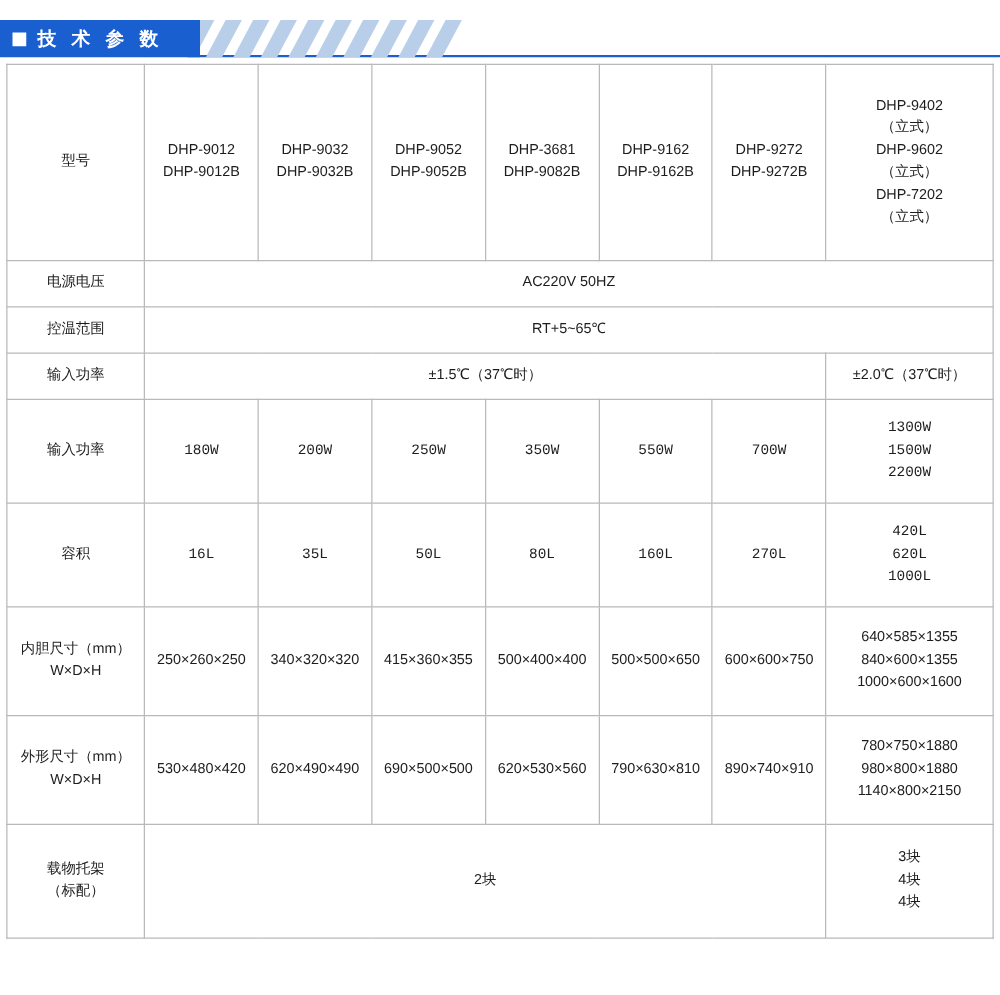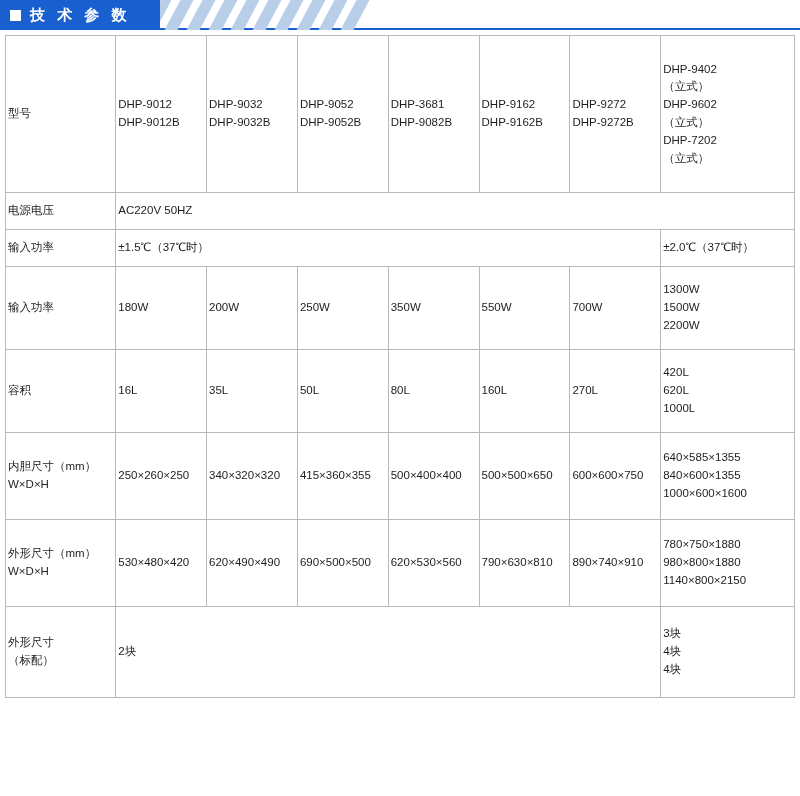--- a/index.html
+++ b/index.html
@@ -12,20 +12,21 @@
     height: 796px;
     font-family: "Liberation Sans", sans-serif;
     color: #222;
     overflow: hidden;
   }
   .page {
     width: 800px;
     height: 616px;
     position: relative;
     box-sizing: border-box;
+    margin-top: 16px;
   }
 
   
   .banner {
     height: 30px;
     width: 800px;
     position: relative;
     display: flex;
     align-items: center;
     overflow: hidden;
@@ -87,40 +88,40 @@
 
   
   table.spec {
     border-collapse: collapse;
     width: 790px;
     margin: 5px 5px 0 5px;
     table-layout: fixed;
   }
   table.spec td {
     border: 1px solid #b9b9b9;
-    text-align: left;
+    text-align: center;
     vertical-align: middle;
     font-size: 11.5px;
     line-height: 1.55;
     padding: 4px 2px;
     color: #1d1d1d;
     word-break: break-all;
   }
   td.label {
     width: 108px;
     font-size: 12px;
   }
   td.col {
     width: 89px;
   }
   td.last {
     width: 131px;
   }
   .ln { display: block; }
-  .tall-row td { height: 74px; }
+  .tall-row td { height: 74px; font-family: Liberation Mono, monospace; }
   .row-model td { height: 148px; }
   .row-small td { height: 28px; }
   .row-two td { height: 44px; }
   .row-dim td { height: 78px; }
   .row-tray td { height: 82px; }
 </style>
 </head>
 <body>
 
 <div class="page">
@@ -192,20 +193,24 @@
           <span class="ln">DHP-7202</span>
           <span class="ln">（立式）</span>
         </td>
       </tr>
 
       <tr class="row-small">
         <td class="label">电源电压</td>
         <td colspan="7">AC220V  50HZ</td>
       </tr>
 
+      <tr class="row-small">
+        <td class="label">控温范围</td>
+        <td colspan="7">RT+5~65℃</td>
+      </tr>
 
 
       <tr class="row-small">
         <td class="label">输入功率</td>
         <td colspan="6">±1.5℃（37℃时）</td>
         <td class="last">±2.0℃（37℃时）</td>
       </tr>
 
 
       <tr class="tall-row">
@@ -269,21 +274,21 @@
         <td class="col">890×740×910</td>
         <td class="last">
           <span class="ln">780×750×1880</span>
           <span class="ln">980×800×1880</span>
           <span class="ln">1140×800×2150</span>
         </td>
       </tr>
 
       <tr class="row-tray">
         <td class="label">
-          <span class="ln">外形尺寸</span>
+          <span class="ln">载物托架</span>
           <span class="ln">（标配）</span>
         </td>
         <td colspan="6">2块</td>
         <td class="last">
           <span class="ln">3块</span>
           <span class="ln">4块</span>
           <span class="ln">4块</span>
         </td>
       </tr>
 

